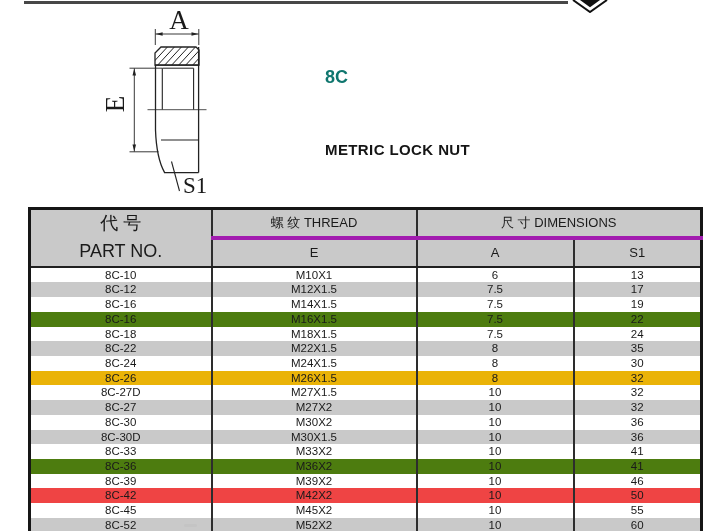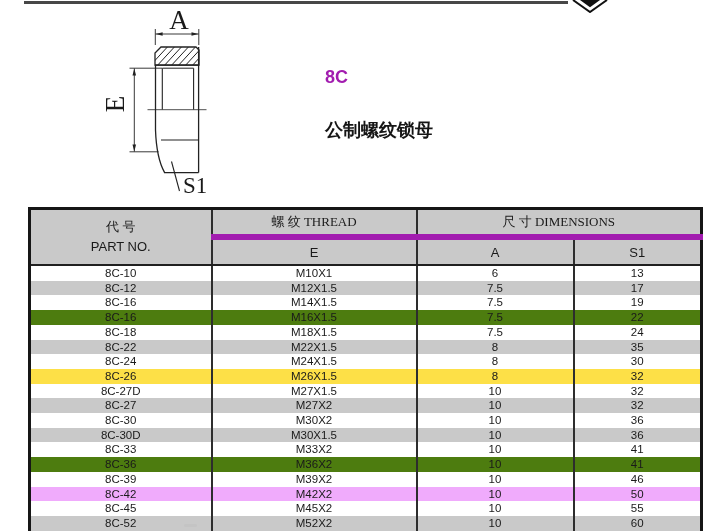--- a/index.html
+++ b/index.html
@@ -6,38 +6,38 @@
   .page {
     position:relative; width:720px; height:531px; background:#ffffff;
     font-family:"Liberation Sans", sans-serif; overflow:hidden;
     margin:0 auto;
   }
   .top-rule { position:absolute; left:24px; top:1px; width:544px; height:3px; background:#474747; }
   .logo { position:absolute; left:571px; top:0; width:38px; height:13px; }
 
   .drawing { position:absolute; left:98px; top:0; }
 
-  .model-code { position:absolute; left:325px; top:67px; font-size:18px; font-weight:bold; color:#a21caf; }
+  .model-code { position:absolute; left:325px; top:67px; font-size:18px; font-weight:bold; color:#0f766e; }
   .title-zh   { position:absolute; left:325px; top:118px; font-size:18px; font-weight:bold; color:#151515; }
   .title-en   { position:absolute; left:325px; top:141px; font-size:15px; font-weight:bold; color:#151515; letter-spacing:0.4px; }
 
   table.spec {
     position:absolute; left:28px; top:207px; width:672px;
     border-collapse:collapse; table-layout:fixed;
     border:3px solid #161616;
   }
   table.spec th, table.spec td {
     text-align:center; vertical-align:middle; padding:0;
     color:#1a1a1a; font-weight:normal;
     border-left:2px solid #2d2d2d; border-right:2px solid #2d2d2d;
   }
   thead th { height:24px; font-size:13px; }
-  th.hdr-split { border-bottom:6px solid #a21caf;font-family:Liberation Serif, serif; }
+  th.hdr-split { border-bottom:4px solid #a21caf; }
   thead tr.hdr-row2 th { border-bottom:2px solid #202020; }
-  th.hdr-partno { border-bottom:2px solid #202020; line-height:1.55; font-size:13px; }
+  th.hdr-partno { border-bottom:2px solid #202020; line-height:1.55; font-size:18px; }
   tbody td { height:14.7px; line-height:14.7px; font-size:11.5px; }
   .smudge { position:absolute; left:184px; top:524px; width:13px; height:3px;
             background:#bfbfbf; opacity:.55; border-radius:2px; }
 </style>
 </head>
 <body>
 
 <div class="page">
 
   <div class="top-rule"></div>
@@ -98,21 +98,21 @@
       <polygon points="134.3,68.6 132.5,75.4 136.1,75.4"></polygon>
       <polygon points="134.3,151.4 132.5,144.6 136.1,144.6"></polygon>
     </g>
 
     <text x="179" y="29" text-anchor="middle" font-family="Liberation Serif, serif" font-size="27" fill="#1a1a1a">A</text>
     <text transform="translate(123.5,104) rotate(-90)" text-anchor="middle" font-family="Liberation Serif, serif" font-size="27" fill="#1a1a1a">E</text>
     <text x="183" y="193" font-family="Liberation Serif, serif" font-size="23" fill="#1a1a1a">S1</text>
   </svg>
 
   <div class="model-code">8C</div>
-  <div class="title-zh">公制螺纹锁母</div>
+  <div class="title-en">METRIC LOCK NUT</div>
 
   <table class="spec">
     <colgroup>
       <col style="width:182px">
         <col style="width:205px">
         <col style="width:157px">
         <col style="width:128px">
     </colgroup>
     <thead>
       <tr class="hdr-row1">
@@ -165,21 +165,21 @@
       <td>M22X1.5</td>
       <td>8</td>
       <td>35</td>
     </tr>
         <tr>
       <td>8C-24</td>
       <td>M24X1.5</td>
       <td>8</td>
       <td>30</td>
     </tr>
-        <tr style="background: #fde047;">
+        <tr style="background: #eab308;">
       <td>8C-26</td>
       <td>M26X1.5</td>
       <td>8</td>
       <td>32</td>
     </tr>
         <tr>
       <td>8C-27D</td>
       <td>M27X1.5</td>
       <td>10</td>
       <td>32</td>
@@ -213,21 +213,21 @@
       <td>M36X2</td>
       <td>10</td>
       <td>41</td>
     </tr>
         <tr>
       <td>8C-39</td>
       <td>M39X2</td>
       <td>10</td>
       <td>46</td>
     </tr>
-        <tr style="background: #f0abfc;">
+        <tr style="background: #ef4444;">
       <td>8C-42</td>
       <td>M42X2</td>
       <td>10</td>
       <td>50</td>
     </tr>
         <tr>
       <td>8C-45</td>
       <td>M45X2</td>
       <td>10</td>
       <td>55</td>

